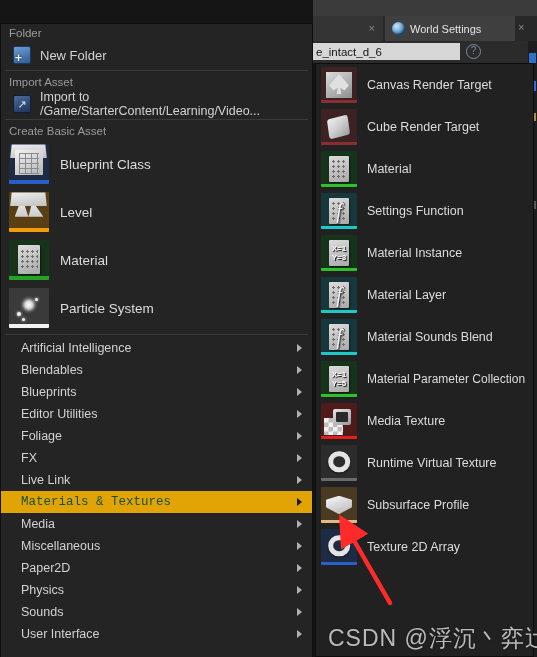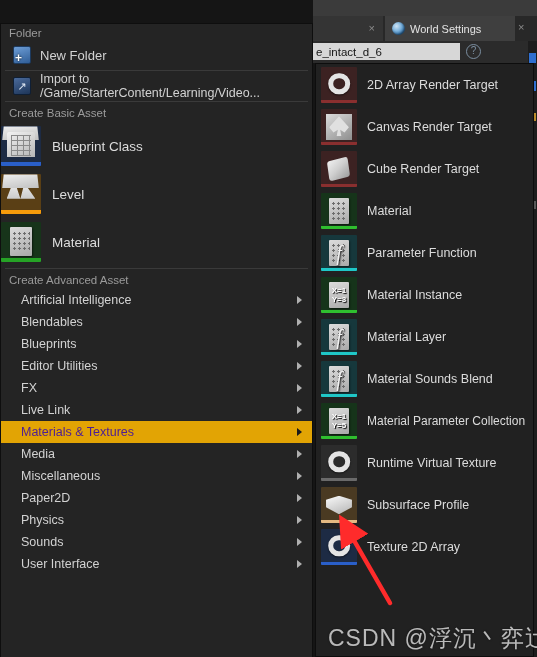--- a/index.html
+++ b/index.html
@@ -66,35 +66,35 @@
   .menu-left {
     position: absolute; left: 0; top: 16px; width: 313px; height: 649px;
     background: #242424; border: 1px solid #0e0e0e; margin-top: 7px;
   }
   .section-head {
     color: #9b9b9b; font-size: 11.5px; padding: 3px 0 3px 8px;
   }
   .divider { height: 1px; background: #3a3a3a; margin: 2px 4px; }
 
   .basic-row {
-    display: flex; align-items: center; height: 48px; gap: 11px;
+    display: flex; align-items: center; height: 48px; padding-left: 8px; gap: 11px;
   }
   .basic-row .lbl { color: #dcdcdc; font-size: 13.5px; }
 
   .icon40 {
     width: 40px; height: 40px; flex: 0 0 auto; position: relative;
     border-radius: 1px; overflow: hidden;
   }
   .icon40 .bar { position: absolute; left: 0; bottom: 0; width: 100%; height: 4px; }
 
   .simple-row {
     display: flex; align-items: center; height: 22px; padding-left: 20px;
     color: #d2d2d2; font-size: 12.5px; position: relative;
   }
-  .simple-row.sel { background: #e2a404; color: #4c1d95; }
+  .simple-row.sel { background: #e2a404; color: #14532d; font-family: Liberation Mono, monospace; }
   .arrow {
     position: absolute; right: 10px; top: 50%; transform: translateY(-50%);
     width: 0; height: 0; border-left: 5px solid #b0b0b0;
     border-top: 4px solid transparent; border-bottom: 4px solid transparent;
   }
   .simple-row.sel .arrow { border-left-color: #1a1a1a; }
 
   .small-row {
     display: flex; align-items: center; height: 23px; padding-left: 12px; gap: 9px;
     color: #d2d2d2; font-size: 12.5px;
@@ -267,20 +267,21 @@
   <div class="menu-left">
 
     <div class="section-head">Folder</div>
 
     <div class="small-row" style="height:26px;">
       <span class="icon18 ico-folder"></span>
       <span style="font-size:13px;">New Folder</span>
     </div>
 
     <div class="divider"></div>
+    <div class="section-head">Import Asset</div>
 
     <div class="small-row" style="height:26px;">
       <span class="icon18 ico-import">↗</span>
       <span style="font-size:12.5px;">Import to /Game/StarterContent/Learning/Video...</span>
     </div>
 
     <div class="divider"></div>
     <div class="section-head">Create Basic Asset</div>
 
     <div class="basic-row">
@@ -306,38 +307,51 @@
     <div class="basic-row">
       <span class="icon40" style="background:#17341a;">
         <span class="art doc">
             <span class="dots"></span>
           </span>
         <span class="bar" style="background:#26a326;"></span>
       </span>
       <span class="lbl">Material</span>
     </div>
 
+    <div class="basic-row">
+      <span class="icon40" style="background:#3a3a3a;">
+        <span class="art spark"></span>
+        <span class="spark-dot" style="left:8px;top:24px;width:4px;height:4px;"></span>
+        <span class="spark-dot" style="left:13px;top:30px;width:3px;height:3px;"></span>
+        <span class="spark-dot" style="left:26px;top:10px;width:3px;height:3px;"></span>
+        <span class="bar" style="background:#f2f2f2;"></span>
+      </span>
+      <span class="lbl">Particle System</span>
+    </div>
 
     <div class="divider"></div>
-    <div class="section-head">Create Advanced Asset</div>
 
     <div class="simple-row">
       <span>Artificial Intelligence</span>
       <span class="arrow"></span>
     </div>
     <div class="simple-row">
       <span>Blendables</span>
       <span class="arrow"></span>
     </div>
     <div class="simple-row">
       <span>Blueprints</span>
       <span class="arrow"></span>
     </div>
     <div class="simple-row">
       <span>Editor Utilities</span>
+      <span class="arrow"></span>
+    </div>
+    <div class="simple-row">
+      <span>Foliage</span>
       <span class="arrow"></span>
     </div>
     <div class="simple-row">
       <span>FX</span>
       <span class="arrow"></span>
     </div>
     <div class="simple-row">
       <span>Live Link</span>
       <span class="arrow"></span>
     </div>
@@ -367,27 +381,20 @@
     </div>
     <div class="simple-row">
       <span>User Interface</span>
       <span class="arrow"></span>
     </div>
 
   </div>
 
   <div class="menu-right">
 
-    <div class="sub-row">
-      <span class="icon36" style="background:#3c2222;">
-        <span class="ring"></span>
-        <span class="bar" style="background:#8a2f2f;"></span>
-      </span>
-      <span>2D Array Render Target</span>
-    </div>
 
     <div class="sub-row">
       <span class="icon36" style="background:#3c2222;">
         <span class="art" style="left:15%;top:15%;width:70%;height:70%;background:linear-gradient(145deg,#dcdcdc,#8e8e8e);"></span>
         <span class="spade"></span>
         <span class="bar" style="background:#8a2f2f;"></span>
       </span>
       <span>Canvas Render Target</span>
     </div>
 
@@ -410,21 +417,21 @@
     </div>
 
     <div class="sub-row">
       <span class="icon36" style="background:#16383c;">
         <span class="doc">
             <span class="dots"></span>
           </span>
         <span class="fglyph">f</span>
         <span class="bar" style="background:#1fc7c7;"></span>
       </span>
-      <span>Parameter Function</span>
+      <span>Settings Function</span>
     </div>
 
     <div class="sub-row">
       <span class="icon36" style="background:#16341a;">
         <span class="doc"></span>
         <span class="xy">X=1<br>Y=3</span>
         <span class="bar" style="background:#2fbf2f;"></span>
       </span>
       <span>Material Instance</span>
     </div>
@@ -453,20 +460,28 @@
 
     <div class="sub-row">
       <span class="icon36" style="background:#16341a;">
         <span class="doc"></span>
         <span class="xy">X=1<br>Y=5</span>
         <span class="bar" style="background:#2fbf2f;"></span>
       </span>
       <span style="font-size:12px;">Material Parameter Collection</span>
     </div>
 
+    <div class="sub-row">
+      <span class="icon36" style="background:#511a1a;">
+        <span class="checker"></span>
+        <span class="tv"></span>
+        <span class="bar" style="background:#e02020;"></span>
+      </span>
+      <span>Media Texture</span>
+    </div>
 
 
     <div class="sub-row">
       <span class="icon36" style="background:#2c2c2c;">
         <span class="ring"></span>
         <span class="bar" style="background:#6a6a6a;"></span>
       </span>
       <span>Runtime Virtual Texture</span>
     </div>
 

